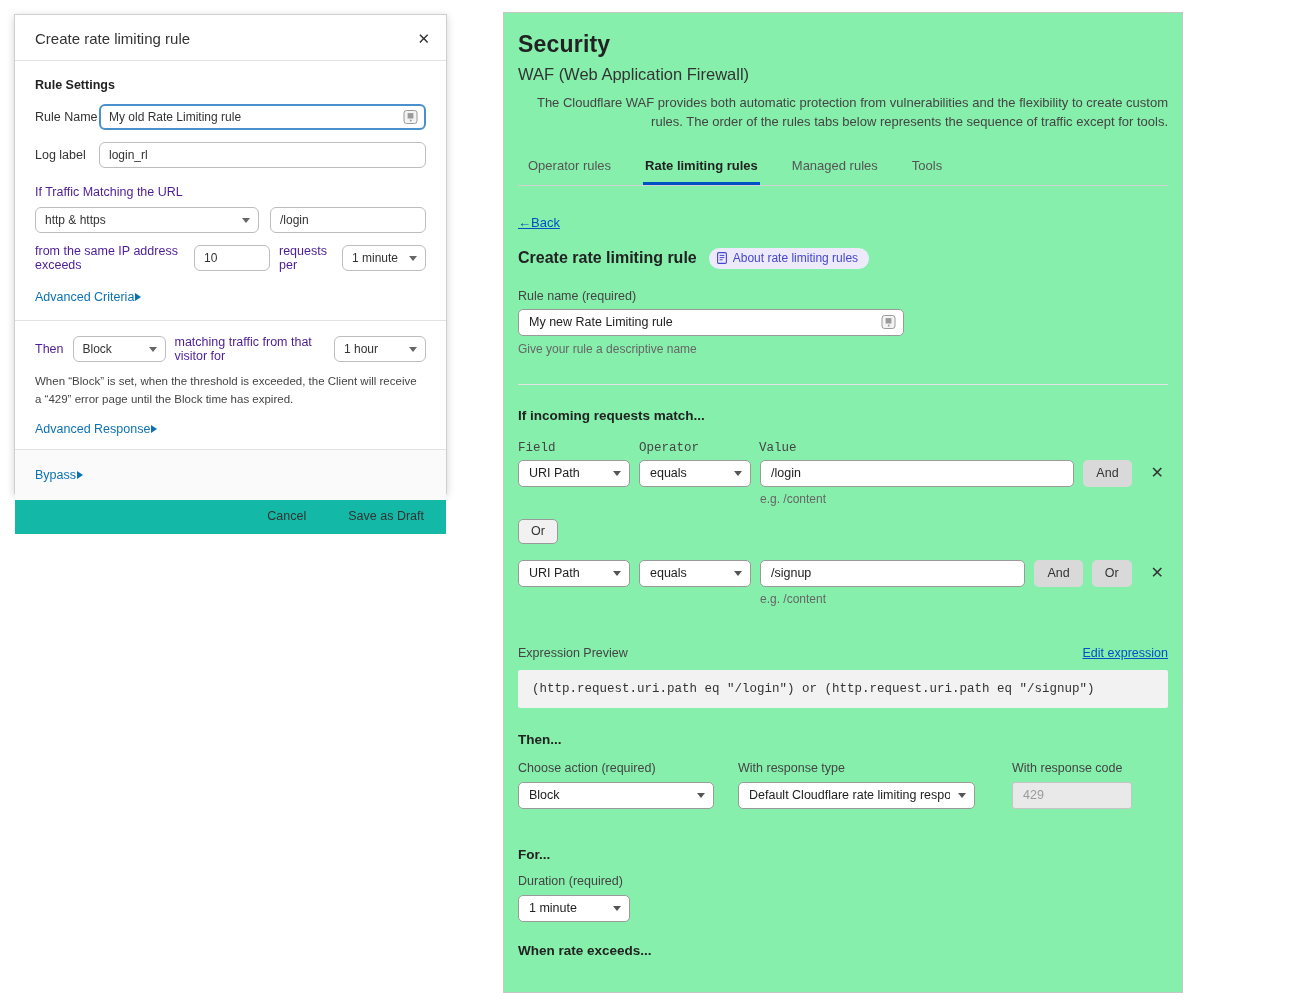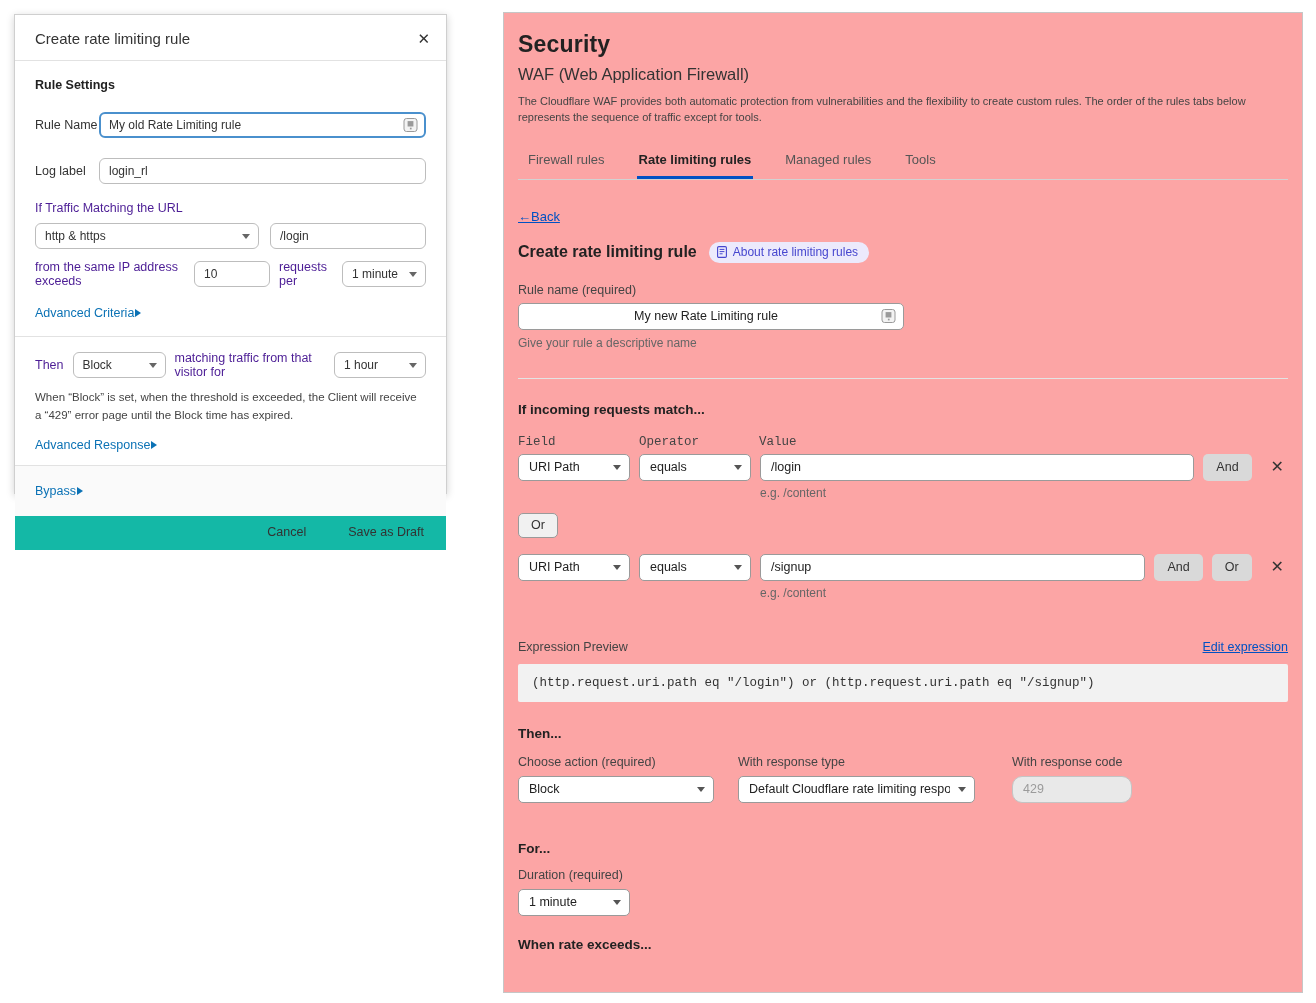--- a/index.html
+++ b/index.html
@@ -26,21 +26,21 @@
 
   
   .modal { position:absolute; left:14px; top:14px; width:433px; height:480px; background:#fff;
            border:1px solid #cfcfcf; box-shadow:0 2px 8px rgba(0,0,0,.18); display:flex; flex-direction:column; }
   .modal-header { display:flex; align-items:center; justify-content:space-between;
                   padding:15px 16px 13px 20px; border-bottom:1px solid #e2e2e2; }
   .modal-title { font-size:15px; color:#333; }
   .modal-close { font-size:15px; color:#333; cursor:pointer; line-height:1; }
   .modal-body { padding:17px 20px 0 20px; }
   .m-section-h { font-size:12.5px; font-weight:bold; color:#222; }
-  .m-row { display:flex; align-items:center; margin-top:20px; }
+  .m-row { display:flex; align-items:center; margin-top:12px; }
   .m-label { width:64px; flex:0 0 auto; font-size:12.5px; color:#333; }
   .m-inp { height:26px; border:1px solid #bdbdbd; border-radius:6px; padding:0 9px; font-size:12px;
            color:#333; width:100%; font-family:"Liberation Sans", sans-serif; background:#fff; }
   .m-inp.focused { border:2px solid #4a90cd; padding:0 8px; }
   .m-sel { display:flex; align-items:center; justify-content:space-between; border:1px solid #bdbdbd;
            border-radius:6px; height:26px; padding:0 8px 0 9px; font-size:12px; color:#333; background:#fff; cursor:pointer; }
   .m-sel .caret { width:0; height:0; border-left:4px solid transparent; border-right:4px solid transparent;
                   border-top:5px solid #666; margin-left:6px; }
   .m-text { font-size:12.5px; color:#4c1d95; }
   .m-link { color:#0b72b5; font-size:12.5px; cursor:pointer; display:inline-flex; align-items:center; gap:1px; }
@@ -48,43 +48,43 @@
                  border-left:6px solid #0b72b5; display:inline-block; }
   .m-divider { border:none; border-top:1px solid #e2e2e2; margin:15px -20px 0 -20px; }
   .m-help { font-size:11.5px; color:#444; line-height:1.55; margin-top:10px; }
   .m-bypass { margin-top:12px; background:#fafafa; border-top:1px solid #e2e2e2; padding:15px 20px 17px 20px; }
   .modal-footer { margin-top:auto; background:#14b8a6; padding:9px 22px 11px; display:flex;
                   justify-content:flex-end; align-items:center; gap:42px; }
   .footer-btn { font-size:12.5px; color:#333; background:none; border:none; cursor:pointer;
                 font-family:"Liberation Sans", sans-serif; }
 
   
-  .panel { position:absolute; left:503px; top:12px; width:800px; height:981px; background:#fca5a5;
+  .panel { position:absolute; left:503px; top:12px; width:680px; height:981px; background:#86efac;
            border:1px solid #c6c6c6; padding:18px 14px 0 14px; }
   .p-title { font-size:23px; font-weight:bold; color:#222; letter-spacing:.2px; }
   .p-subtitle { font-size:16.5px; color:#333; margin-top:7px; }
-  .p-desc { font-size:11px; color:#444; line-height:1.45; margin-top:10px; max-width:772px; }
+  .p-desc { font-size:13px; color:#444; line-height:1.45; margin-top:10px; max-width:772px;text-align:right; }
   .tabs { display:flex; gap:30px; margin-top:20px; border-bottom:1px solid #d2d2d2; padding-left:8px; }
   .tab { font-size:13px; color:#555; padding:6px 2px 9px; cursor:pointer; border-bottom:3px solid transparent; }
   .tab.active { color:#222; font-weight:bold; border-bottom-color:#0051c3; }
   .p-back { margin-top:29px; font-size:13px; display:inline-flex; align-items:center; }
   .p-h2row { display:flex; align-items:center; gap:12px; margin-top:17px; }
   .p-h2 { font-size:16px; font-weight:bold; color:#222; }
   .badge { display:inline-flex; align-items:center; gap:6px; background:#eceafc; color:#4646cf;
            font-size:12px; padding:3px 11px 4px 8px; border-radius:11px; cursor:pointer; }
   .p-label { font-size:12.5px; color:#444; }
   .p-sec-h { font-size:13.5px; font-weight:bold; color:#222; }
   .p-divider { border:none; border-top:1px solid #e3e3e3; margin:28px 0 0; }
   .cond-labels { display:flex; margin-top:18px;font-family:Liberation Mono, monospace; }
   .cond-row { display:flex; align-items:center; gap:9px; margin-top:5px; }
   .expr-row { display:flex; align-items:center; justify-content:space-between; margin-top:40px; }
   .expr-box { background:#f2f2f2; border-radius:2px; margin-top:10px; padding:12px 14px;
               font-family:"Liberation Mono", monospace; font-size:12.5px; color:#333; }
   .then-grid { display:flex; gap:24px; margin-top:14px; }
-  .dis-inp { background:#e9e9e9; border:1px solid #c4c4c4; border-radius:10px; height:27px; padding:0 10px;
+  .dis-inp { background:#e9e9e9; border:1px solid #c4c4c4; border-radius:3px; height:27px; padding:0 10px;
              font-size:12.5px; color:#9b9b9b; width:120px; font-family:"Liberation Sans", sans-serif; }
 </style>
 </head>
 <body>
 
 <div class="stage">
 
   <div class="modal">
     <div class="modal-header">
       <div class="modal-title">Create rate limiting rule</div>
@@ -181,21 +181,21 @@
       <button class="footer-btn">Save as Draft</button>
     </div>
   </div>
 
   <div class="panel">
     <div class="p-title">Security</div>
     <div class="p-subtitle">WAF (Web Application Firewall)</div>
     <div class="p-desc">The Cloudflare WAF provides both automatic protection from vulnerabilities and the flexibility to create custom rules. The order of the rules tabs below represents the sequence of traffic except for tools.</div>
 
     <div class="tabs">
-      <div class="tab">Firewall rules</div>
+      <div class="tab">Operator rules</div>
       <div class="tab active">Rate limiting rules</div>
       <div class="tab">Managed rules</div>
       <div class="tab">Tools</div>
     </div>
 
     <div>
       <span class="p-back blue-link">
         <span>←</span>
           <span>Back</span>
       </span>
@@ -209,21 +209,21 @@
             <line x1="2.6" y1="3.4" x2="7.4" y2="3.4" stroke="#4646cf" stroke-width="1"></line>
             <line x1="2.6" y1="5.6" x2="7.4" y2="5.6" stroke="#4646cf" stroke-width="1"></line>
             <line x1="2.6" y1="7.8" x2="5.6" y2="7.8" stroke="#4646cf" stroke-width="1"></line>
           </svg>
         <span>About rate limiting rules</span>
       </div>
     </div>
 
     <div class="p-label" style="margin-top:20px;">Rule name (required)</div>
     <div style="position:relative; width:386px; margin-top:6px;">
-      <input class="inp" style="padding-right: 20px; text-align: center;" value="My new Rate Limiting rule">
+      <input class="inp" style="padding-right: 20px;" value="My new Rate Limiting rule">
       <span class="mini-icon-wrap">
         <svg width="15" height="15" viewBox="0 0 15 15">
             <rect x="1" y="1" width="13" height="13" rx="2.5" fill="#f3f3f3" stroke="#9a9a9a"></rect>
             <rect x="4.6" y="3.6" width="5.8" height="5.4" fill="#9a9a9a"></rect>
             <rect x="6.9" y="10.2" width="1.7" height="1.7" fill="#9a9a9a"></rect>
           </svg>
       </span>
     </div>
     <div class="hint" style="margin-top:6px;">Give your rule a descriptive name</div>
 

